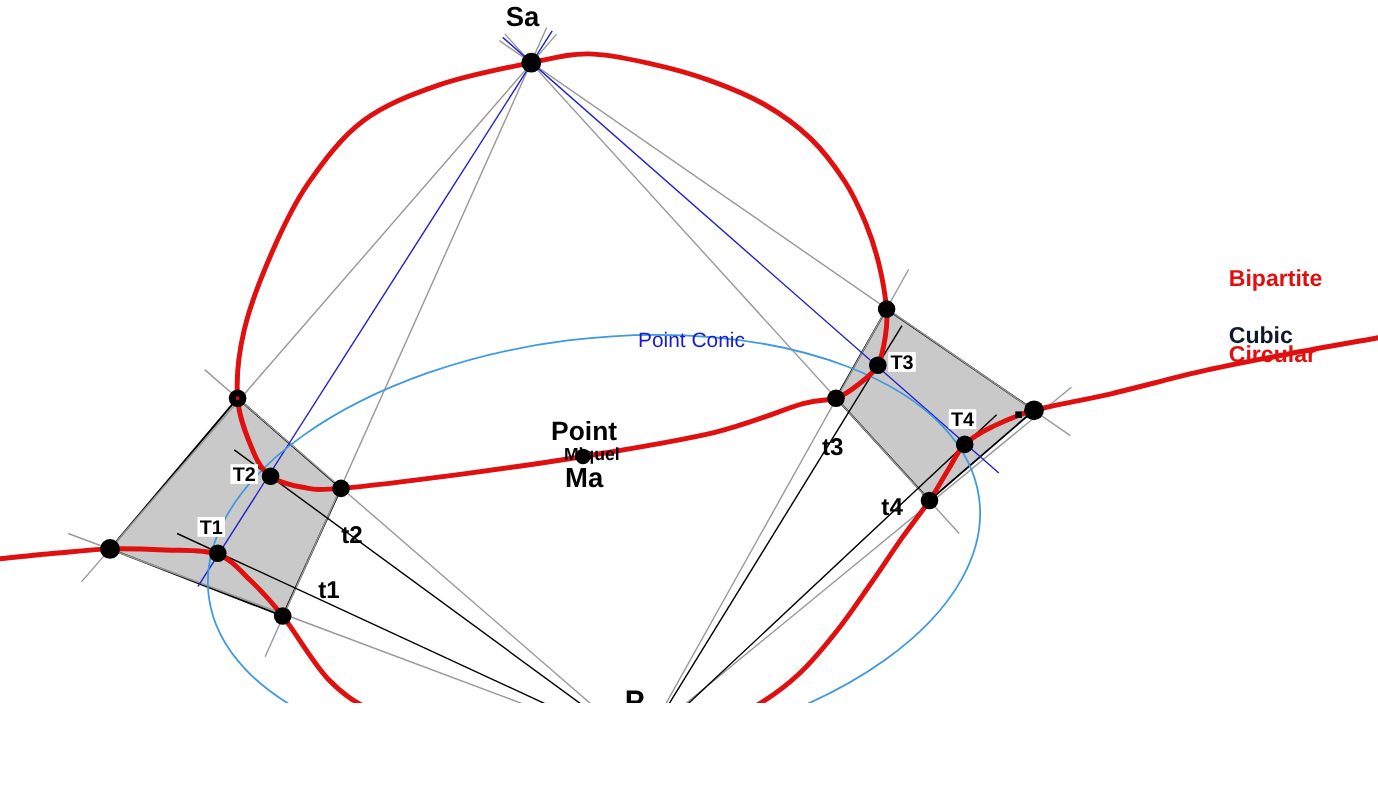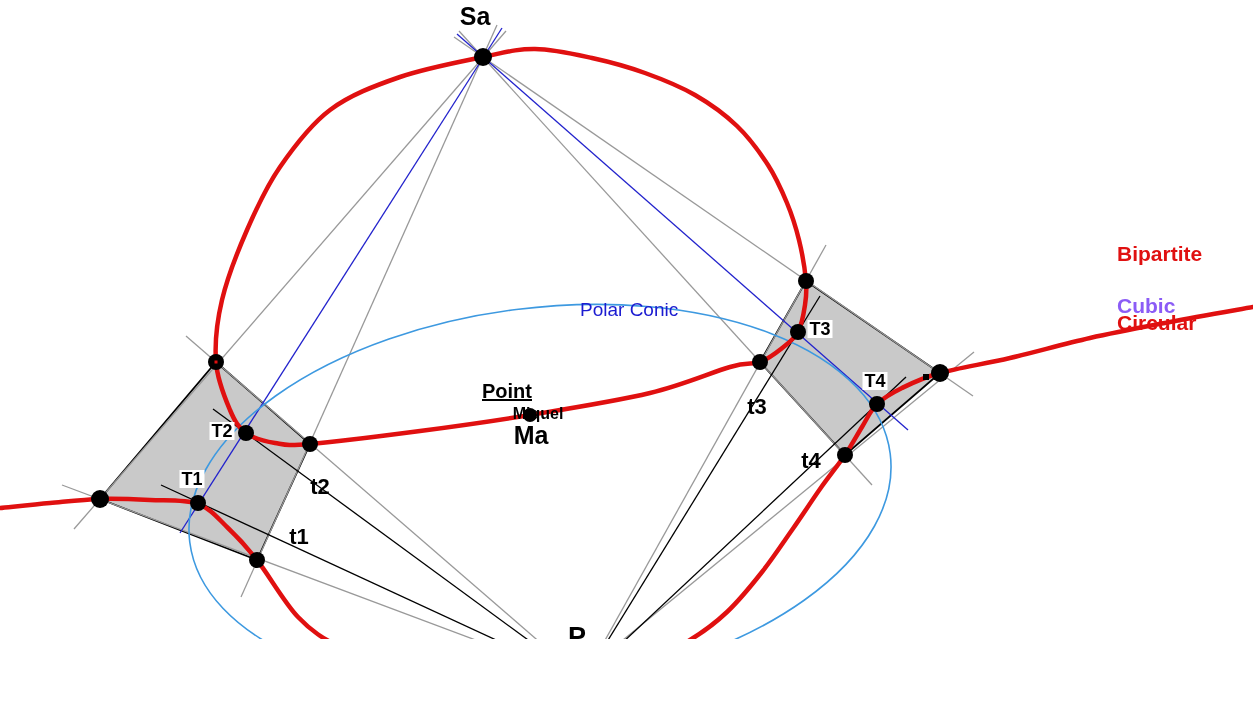--- a/index.html
+++ b/index.html
@@ -57,26 +57,26 @@
       <circle cx="806" cy="281" r="8" fill="#000"></circle>
       <circle cx="940" cy="373" r="9" fill="#000"></circle>
       <circle cx="760" cy="362" r="8" fill="#000"></circle>
       <circle cx="845" cy="455" r="8" fill="#000"></circle>
     </svg>
 
   <div class="lbl" style="left: 475px; top: 4px; font-size: 25px;">Sa</div>
   <div class="lbl" style="left: 577px; top: 624px; font-size: 27px;">P</div>
   <div class="lbl" style="left: 531px; top: 423px; font-size: 25px;">Ma</div>
   <div class="lbl" style="left: 538px; top: 358px; font-size: 16px; margin-top: 48px;">Miquel</div>
-  <div class="lbl" style="left: 507px; top: 381px; font-size: 20px; text-decoration: underline;">Point</div>
+  <div class="lbl" style="left: 531px; top: 381px; font-size: 24px;">Point</div>
   <div class="lbl bg" style="left: 192px; top: 470px; font-size: 18px;">T1</div>
   <div class="lbl bg" style="left: 222px; top: 422px; font-size: 18px;">T2</div>
   <div class="lbl bg" style="left: 820px; top: 320px; font-size: 18px;">T3</div>
   <div class="lbl bg" style="left: 875px; top: 372px; font-size: 18px;">T4</div>
   <div class="lbl italic" style="left: 299px; top: 526px; font-size: 22px;">t1</div>
   <div class="lbl italic" style="left: 320px; top: 476px; font-size: 22px;">t2</div>
   <div class="lbl italic" style="left: 757px; top: 396px; font-size: 22px;">t3</div>
   <div class="lbl italic" style="left: 811px; top: 450px; font-size: 22px;">t4</div>
-  <div class="lbl italic start" style="left: 580px; top: 300px; font-size: 19px; font-weight: normal; color: rgb(27, 27, 209);">Polar Conic</div>
+  <div class="lbl italic start" style="left: 580px; top: 300px; font-size: 19px; font-weight: normal; color: rgb(27, 27, 209);">Point Conic</div>
   <div class="lbl italic start" style="left: 1117px; top: 243px; font-size: 21px; color: rgb(224, 16, 16);">Bipartite</div>
   <div class="lbl italic start" style="left: 1117px; top: 269px; font-size: 21px; color: rgb(224, 16, 16); margin-top: 43px;">Circular</div>
-  <div class="lbl italic start" style="left: 1117px; top: 295px; font-size: 21px; color: #8b5cf6;">Cubic</div>
+  <div class="lbl italic start" style="left: 1117px; top: 295px; font-size: 21px; color: #0f172a;">Cubic</div>
 </div>
 
 </body></html>

